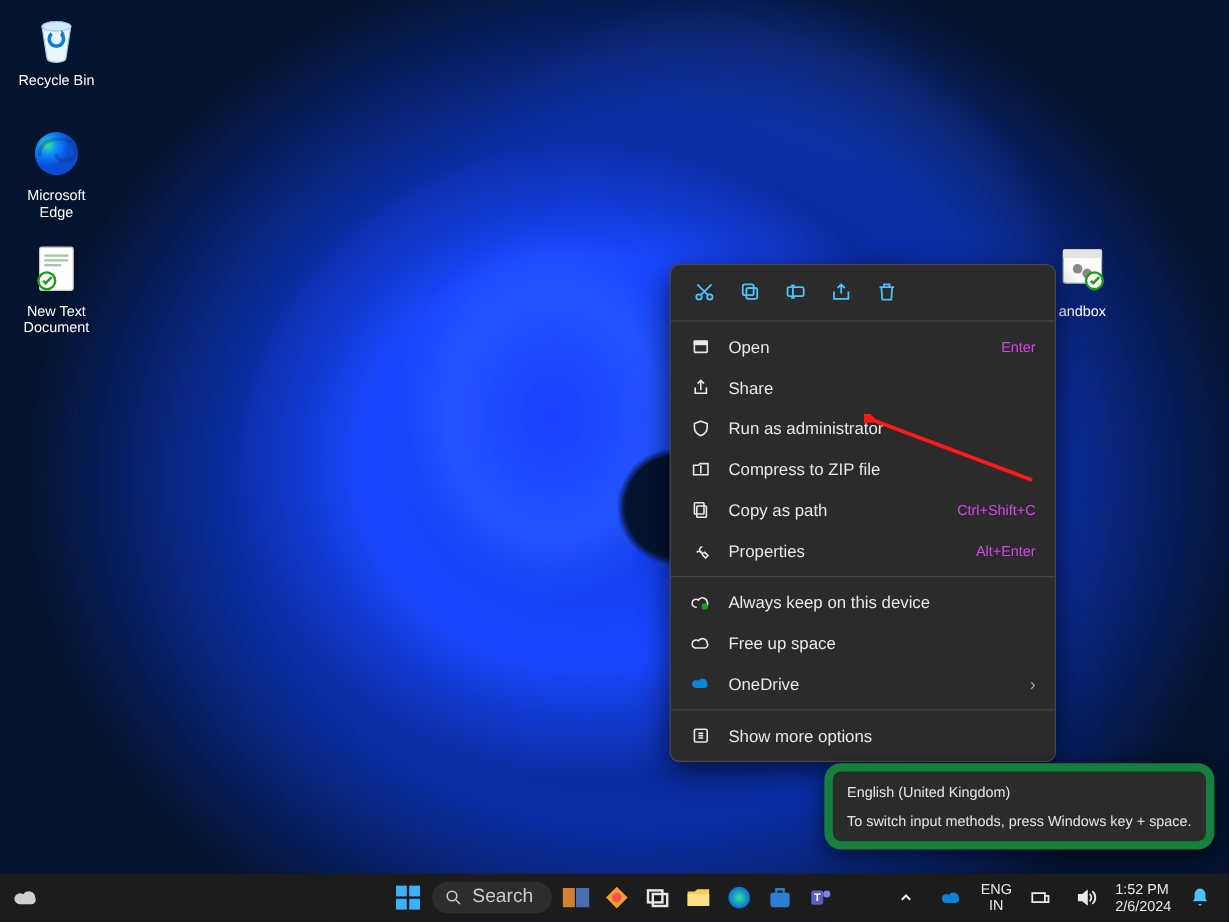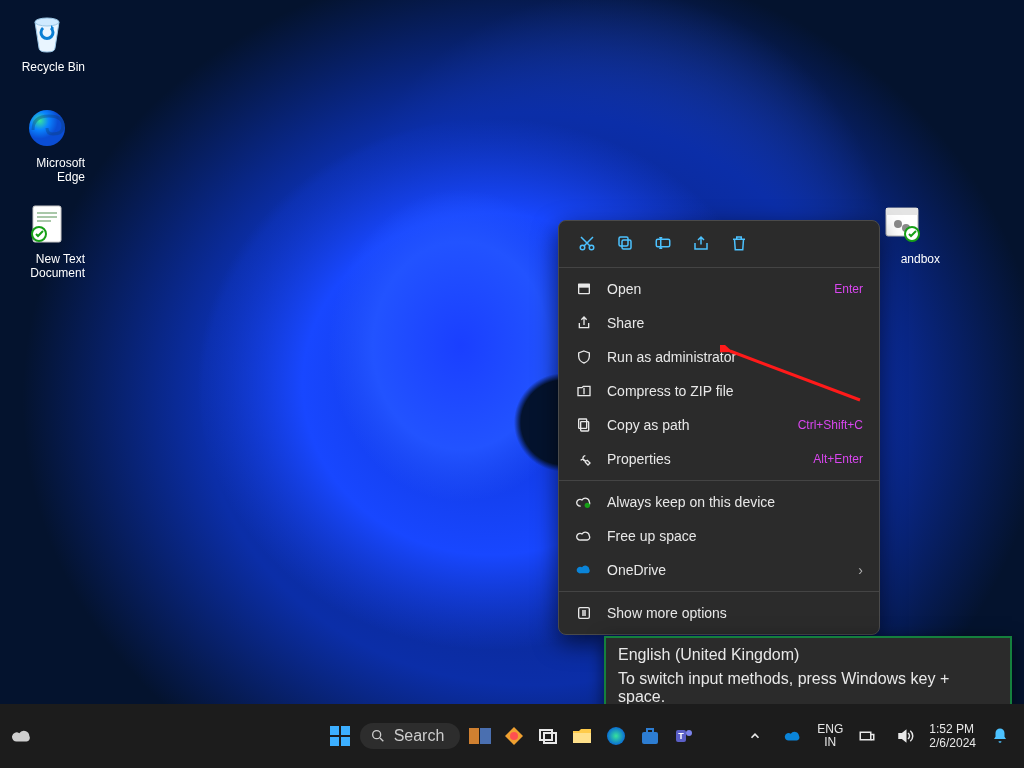--- a/index.html
+++ b/index.html
@@ -8,45 +8,45 @@
     position:absolute;inset:0;
     background:
       radial-gradient(circle at 55% 55%, #04132e 0%, #04132e 6%, transparent 7%),
       radial-gradient(ellipse 220px 260px at 45% 45%, #1a3fff 0%, #2253ff 40%, transparent 60%),
       radial-gradient(ellipse 420px 380px at 48% 50%, #0e34d6 0%, #1847ff 45%, transparent 70%),
       radial-gradient(ellipse 600px 520px at 52% 52%, #0a1f78 0%, #0b2ea8 55%, transparent 85%),
       radial-gradient(circle at 60% 35%, #3c6bff 0%, transparent 35%),
       #04132e;
   }
   
-  .di{position:absolute;width:76px;text-align:right;color:#fff;font-size:12px;line-height:14px;cursor:pointer;}
+  .di{position:absolute;width:76px;text-align:center;color:#fff;font-size:12px;line-height:14px;cursor:pointer;}
   .di .ico{width:48px;height:48px;margin:0 auto 4px;display:flex;align-items:center;justify-content:center;}
   .di .lbl{white-space:pre-line;}
   
   #ctx{
     position:absolute;left:558px;top:220px;width:320px;background:#2b2b2b;border:1px solid #4a4a4a;
     border-radius:8px;box-shadow:0 8px 24px rgba(0,0,0,.6);color:#e8e8e8;font-size:14px;padding-bottom:4px;text-align:right;
   }
   .ctx-top{display:flex;gap:18px;padding:12px 18px 10px;}
   .ctx-tico{width:20px;height:20px;display:flex;align-items:center;justify-content:center;stroke:#4cc2ff;}
   .sep{height:1px;background:#444;margin:4px 0;}
   .mi{display:flex;align-items:center;gap:14px;padding:8px 16px;cursor:pointer;position:relative;}
   .mi .mico{width:18px;height:18px;display:flex;align-items:center;justify-content:center;flex:none;}
   .mi .sc{margin-left:auto;color:#d946ef;font-size:12px;}
   .mi .chev{margin-left:auto;color:#b0b0b0;}
   
   #arrow{position:absolute;left:720px;top:345px;pointer-events:none;}
   
   #lang-tip{
-    position:absolute;right:12px;top:636px;background:#2b2b2b;border:2px solid #15803d;border-radius:0;
-    color:#e8e8e8;font-size:16px;padding:8px 12px;line-height:18px;box-shadow:0 4px 16px rgba(0,0,0,.6);
+    position:absolute;right:12px;top:636px;background:#2b2b2b;border:7px solid #15803d;border-radius:14px;
+    color:#e8e8e8;font-size:12px;padding:8px 12px;line-height:18px;box-shadow:0 4px 16px rgba(0,0,0,.6);
     max-width:380px;
   }
   
-  #taskbar{position:absolute;left:0;right:0;bottom:0;height:64px;background:#1c1c1c;display:flex;align-items:center;}
+  #taskbar{position:absolute;left:0;right:0;bottom:0;height:40px;background:#1c1c1c;display:flex;align-items:center;}
   .tb-left{display:flex;align-items:center;gap:8px;padding-left:8px;}
   .tb-center{position:absolute;left:0;right:0;display:flex;justify-content:center;gap:6px;align-items:center;}
   .tb-right{margin-left:auto;display:flex;align-items:center;gap:10px;padding-right:10px;color:#e8e8e8;font-size:12px;}
   .tb-ico{width:28px;height:28px;display:flex;align-items:center;justify-content:center;border-radius:4px;cursor:pointer;}
   .tb-search{display:flex;align-items:center;gap:8px;background:#2d2d2d;border-radius:18px;padding:4px 16px 4px 10px;color:#ccc;cursor:text;}
   .clock{display:flex;flex-direction:column;align-items:flex-start;line-height:14px;cursor:pointer;}
   .lang{display:flex;flex-direction:column;align-items:center;line-height:13px;cursor:pointer;}
   svg{display:block;}
 </style>
 </head>

